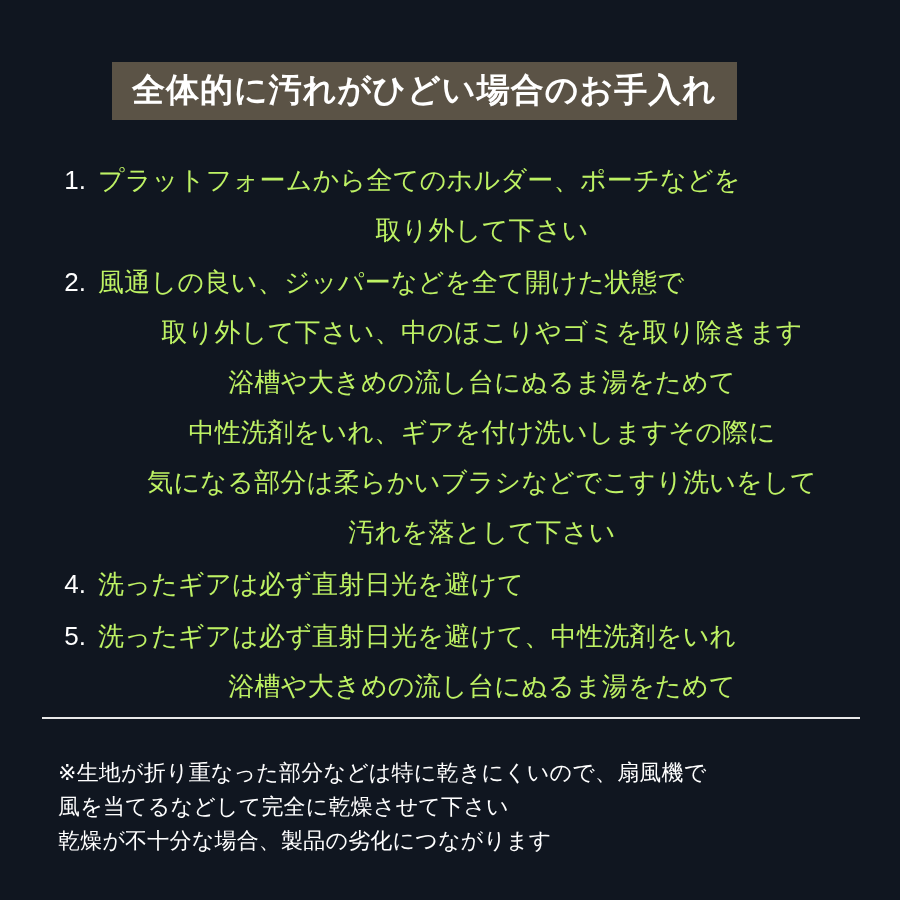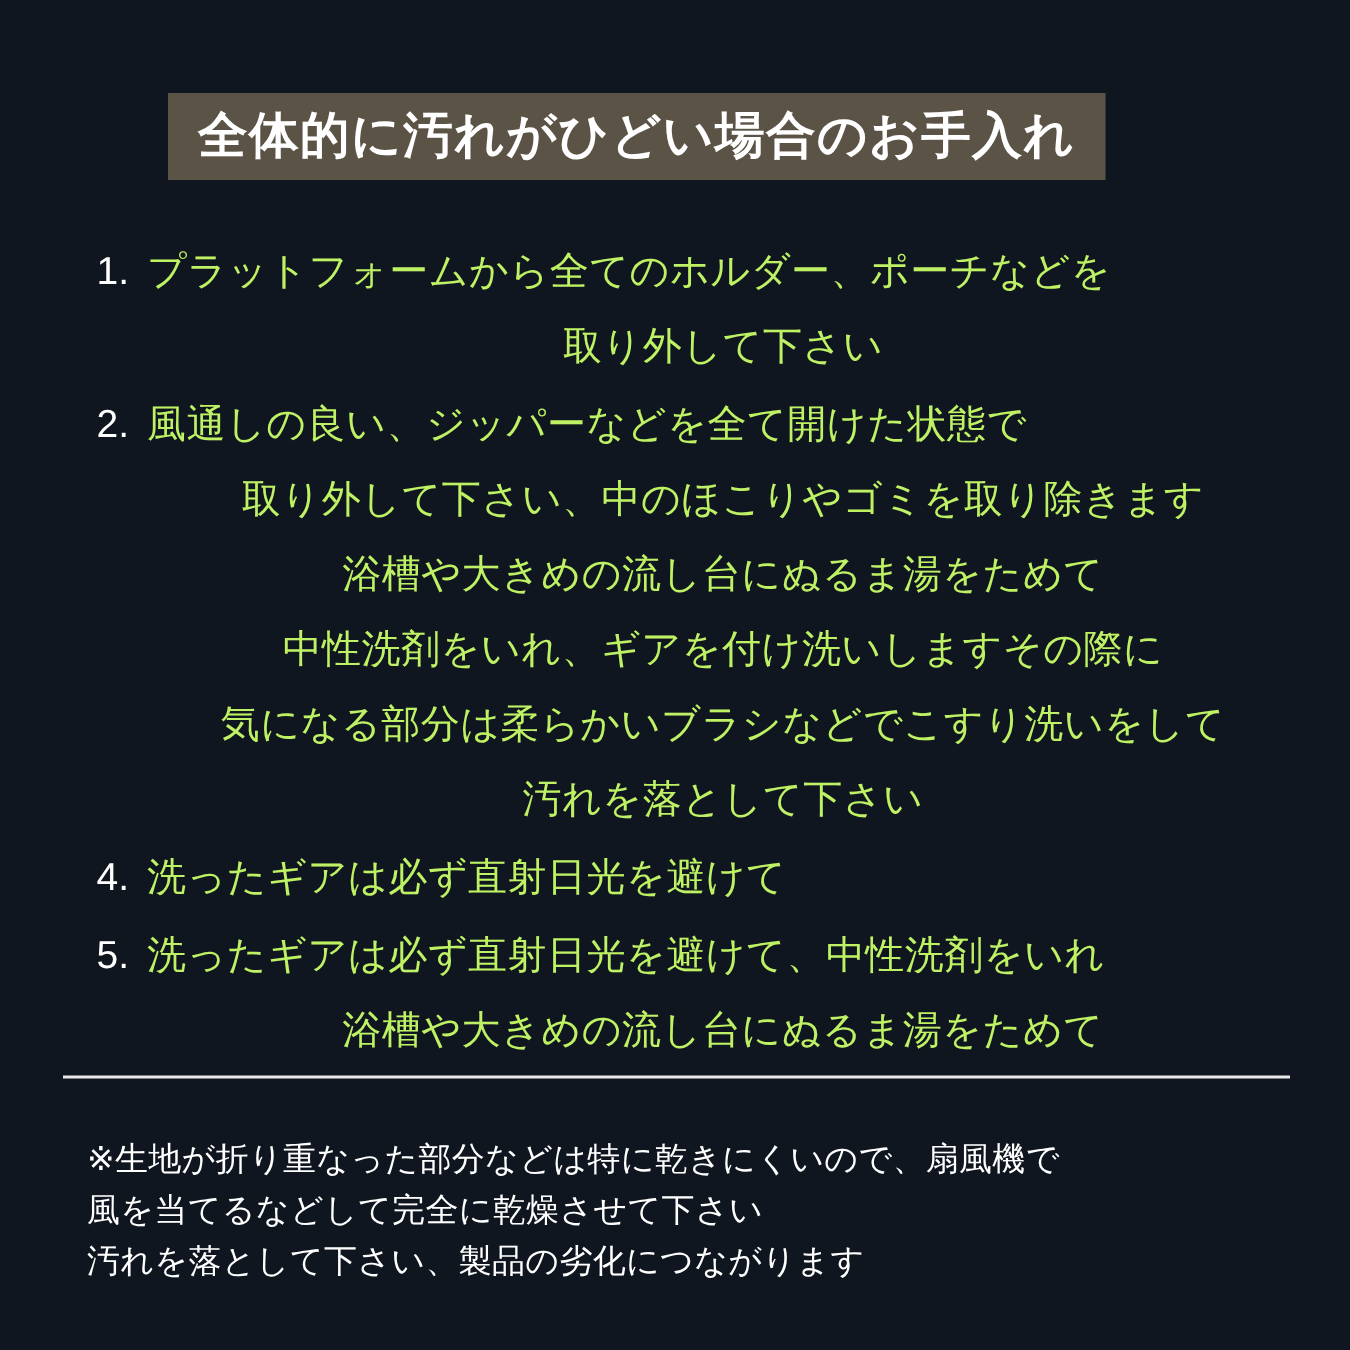--- a/index.html
+++ b/index.html
@@ -140,16 +140,16 @@
       </div>
     </div>
 
   </div>
 
   <div class="divider"></div>
 
   <div class="notes">
     <div class="note-line">※生地が折り重なった部分などは特に乾きにくいので、扇風機で</div>
     <div class="note-line">風を当てるなどして完全に乾燥させて下さい</div>
-    <div class="note-line">汚れを落として下さい、製品の劣化につながります</div>
+    <div class="note-line">乾燥が不十分な場合、製品の劣化につながります</div>
   </div>
 
 </div>
 
 </body></html>

